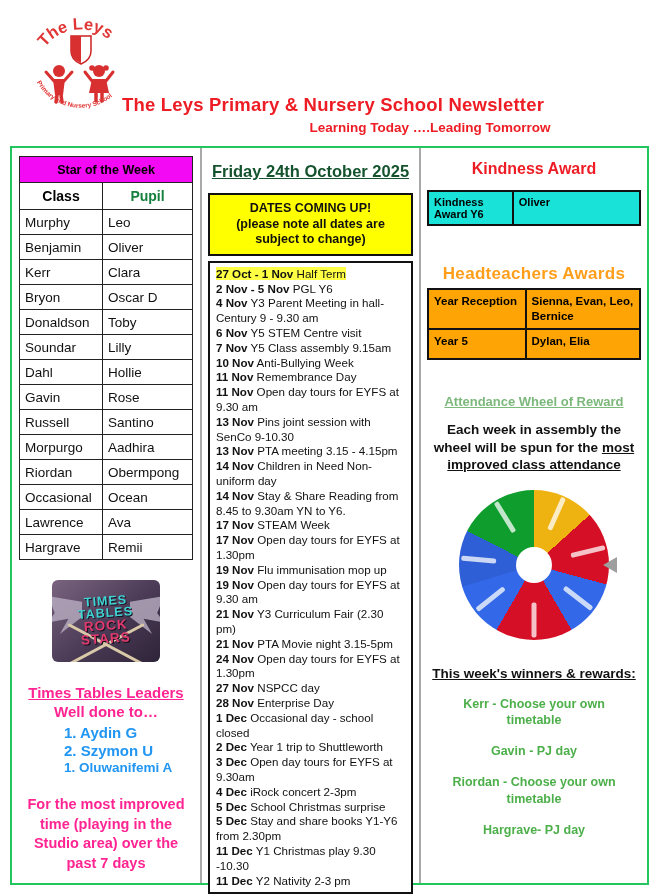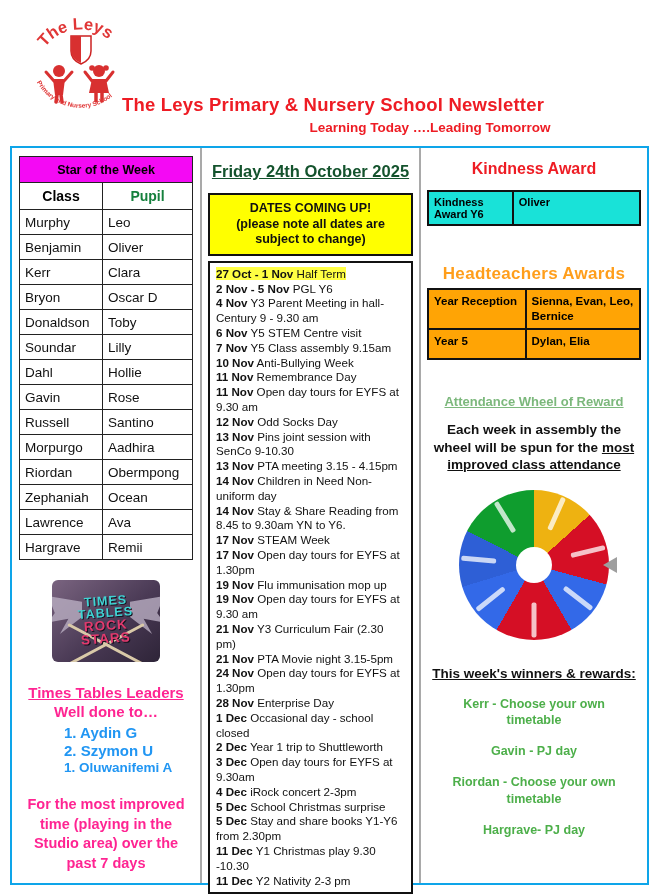--- a/index.html
+++ b/index.html
@@ -9,21 +9,21 @@
 
   
   .logo { position: absolute; left: 22px; top: 8px; width: 118px; height: 112px; }
   .main-title { position: absolute; left: 98px; top: 94px; width: 470px; text-align: center;
     font-size: 18.5px; font-weight: bold; color: #ee1c24; letter-spacing: .2px; }
   .subtitle { position: absolute; left: 258px; top: 120px; width: 344px; text-align: center;
     font-size: 13.5px; font-weight: bold; color: #ee1c24; }
 
   
   .grid { position: absolute; left: 10px; top: 146px; width: 639px; height: 739px;
-    border: 2px solid #0ea5e9; display: flex; background: #fff; }
+    border: 2px solid #22c55e; display: flex; background: #fff; }
   .col { height: 100%; }
   .col-left  { width: 190px; border-right: 2px solid #a9a9a9; padding: 6px 6px; }
   .col-mid   { width: 219px; border-right: 2px solid #a9a9a9; padding: 6px 6px; }
   .col-right { flex: 1; padding: 6px 6px; }
 
   
   table.star { border-collapse: collapse; width: 174px; margin: 2px auto 0; }
   table.star th, table.star td { border: 1px solid #222; }
   .star-title-cell { background: #f409f4; color: #000; font-weight: bold; font-size: 12.5px;
     text-align: center; height: 26px; }
@@ -196,21 +196,21 @@
             </tr>
             <tr>
               <td class="cls">Morpurgo</td>
               <td class="pupil">Aadhira</td>
             </tr>
             <tr>
               <td class="cls">Riordan</td>
               <td class="pupil">Obermpong</td>
             </tr>
             <tr>
-              <td class="cls">Zephaniah</td>
+              <td class="cls">Occasional</td>
               <td class="pupil">Ocean</td>
             </tr>
             <tr>
               <td class="cls">Lawrence</td>
               <td class="pupil">Ava</td>
             </tr>
             <tr>
               <td class="cls">Hargrave</td>
               <td class="pupil">Remii</td>
             </tr>
@@ -246,32 +246,32 @@
       </div>
       <div class="dates-box">
           <div class="date-item"><span class="hl"><b>27 Oct - 1 Nov</b> Half Term</span></div>
           <div class="date-item"><b>2 Nov - 5 Nov</b> PGL Y6</div>
           <div class="date-item"><b>4 Nov</b> Y3 Parent Meeting in hall-Century 9 - 9.30 am</div>
           <div class="date-item"><b>6 Nov</b> Y5 STEM Centre visit</div>
           <div class="date-item"><b>7 Nov</b> Y5 Class assembly 9.15am</div>
           <div class="date-item"><b>10 Nov</b> Anti-Bullying Week</div>
           <div class="date-item"><b>11 Nov</b> Remembrance Day</div>
           <div class="date-item"><b>11 Nov</b> Open day tours for EYFS at 9.30 am</div>
-          <div class="date-item"><b>12 Nov</b> Odd Socks Day</div>
           <div class="date-item"><b>13 Nov</b> Pins joint session with SenCo 9-10.30</div>
           <div class="date-item"><b>13 Nov</b> PTA meeting 3.15 - 4.15pm</div>
           <div class="date-item"><b>14 Nov</b> Children in Need Non-uniform day</div>
           <div class="date-item"><b>14 Nov</b> Stay &amp; Share Reading from 8.45 to 9.30am YN to Y6.</div>
           <div class="date-item"><b>17 Nov</b> STEAM Week</div>
           <div class="date-item"><b>17 Nov</b> Open day tours for EYFS at 1.30pm</div>
           <div class="date-item"><b>19 Nov</b> Flu immunisation mop up</div>
           <div class="date-item"><b>19 Nov</b> Open day tours for EYFS at 9.30 am</div>
           <div class="date-item"><b>21 Nov</b> Y3 Curriculum Fair (2.30 pm)</div>
           <div class="date-item"><b>21 Nov</b> PTA Movie night 3.15-5pm</div>
           <div class="date-item"><b>24 Nov</b> Open day tours for EYFS at 1.30pm</div>
+          <div class="date-item"><b>27 Nov</b> NSPCC day</div>
           <div class="date-item"><b>28 Nov</b> Enterprise Day</div>
           <div class="date-item"><b>1 Dec</b> Occasional day - school closed</div>
           <div class="date-item"><b>2 Dec</b> Year 1 trip to Shuttleworth</div>
           <div class="date-item"><b>3 Dec</b> Open day tours for EYFS at 9.30am</div>
           <div class="date-item"><b>4 Dec</b> iRock concert 2-3pm</div>
           <div class="date-item"><b>5 Dec</b> School Christmas surprise</div>
           <div class="date-item"><b>5 Dec</b> Stay and share books Y1-Y6 from 2.30pm</div>
           <div class="date-item"><b>11 Dec</b> Y1 Christmas play 9.30 -10.30</div>
           <div class="date-item"><b>11 Dec</b> Y2 Nativity 2-3 pm</div>
         </div>

